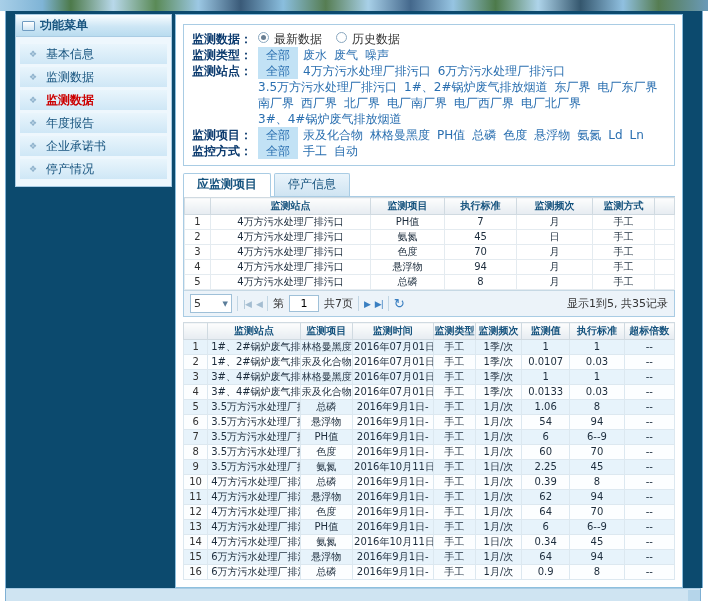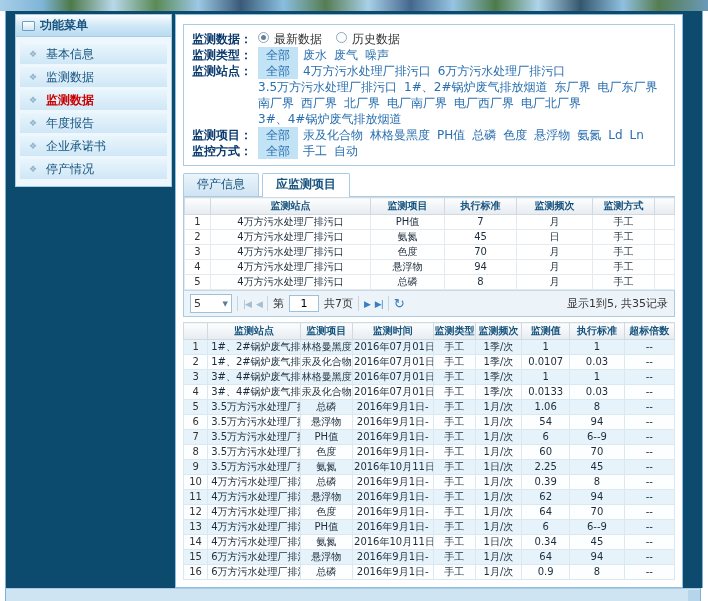--- a/index.html
+++ b/index.html
@@ -149,22 +149,22 @@
             <span class="f-label">监测项目：</span>
             <div class="f-items"><span class="f-link selected">全部</span><span class="f-link">汞及化合物</span><span class="f-link">林格曼黑度</span><span class="f-link">PH值</span><span class="f-link">总磷</span><span class="f-link">色度</span><span class="f-link">悬浮物</span><span class="f-link">氨氮</span><span class="f-link">Ld</span><span class="f-link">Ln</span></div>
           </div>
           <div class="f-row">
             <span class="f-label">监控方式：</span>
             <div class="f-items"><span class="f-link selected">全部</span><span class="f-link">手工</span><span class="f-link">自动</span></div>
           </div>
         </div>
 
       <div class="tabs" id="tabs">
+          <div class="tab active">应监测项目</div>
           <div class="tab">停产信息</div>
-          <div class="tab active">应监测项目</div>
         </div>
 
       <div class="grid-panel">
         <table id="table1">
             <colgroup>
               <col style="width: 26px;">
               <col style="width: 160px;">
               <col style="width: 74px;">
               <col style="width: 72px;">
               <col style="width: 76px;">

